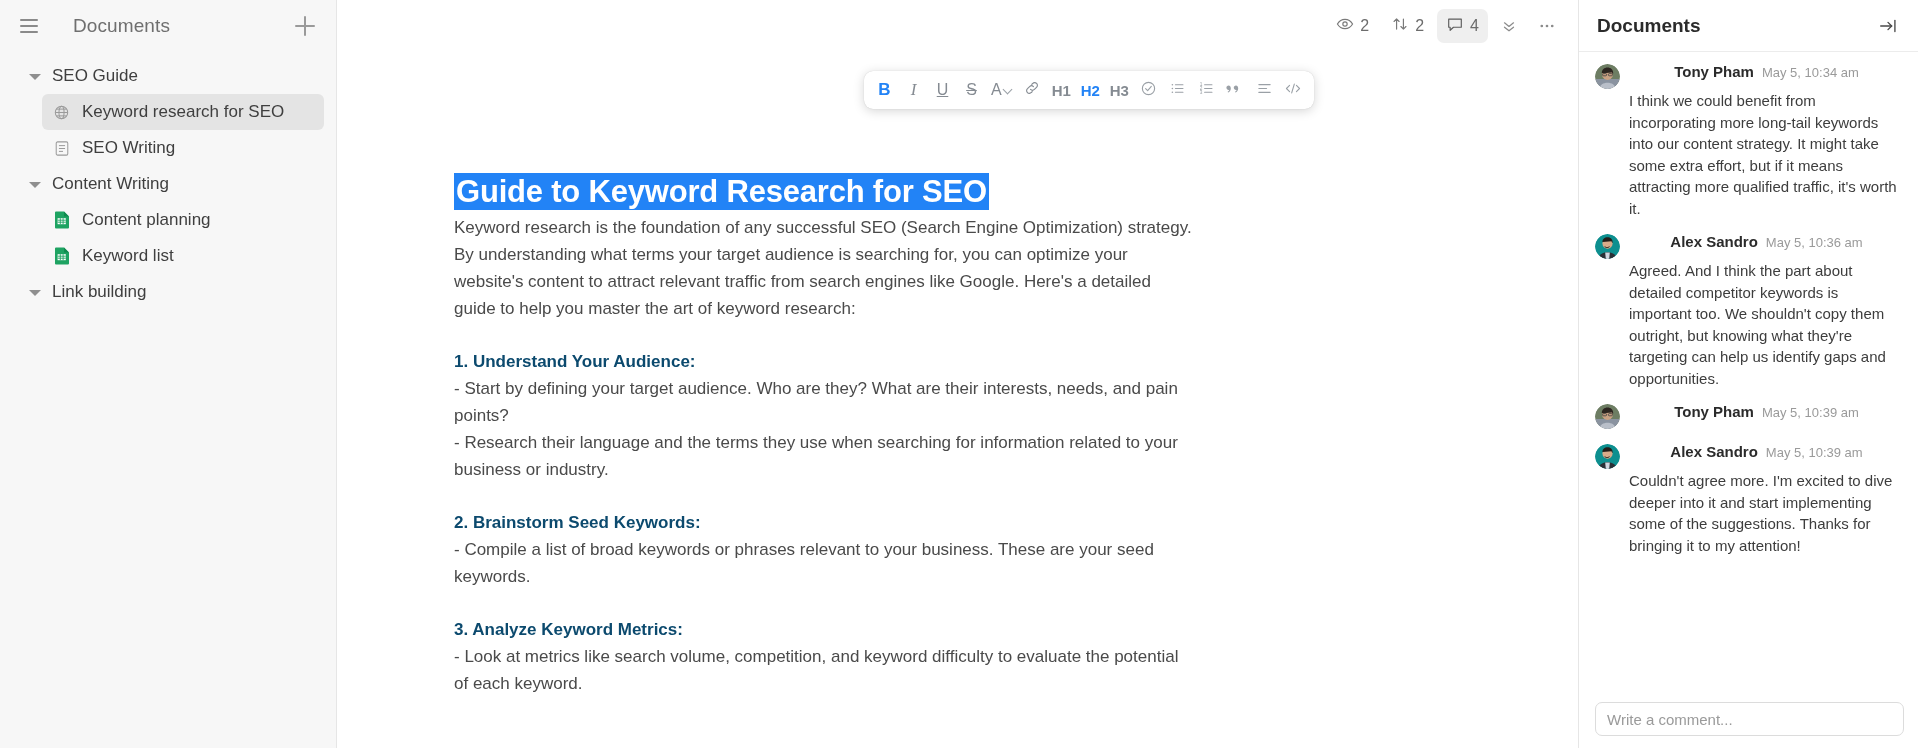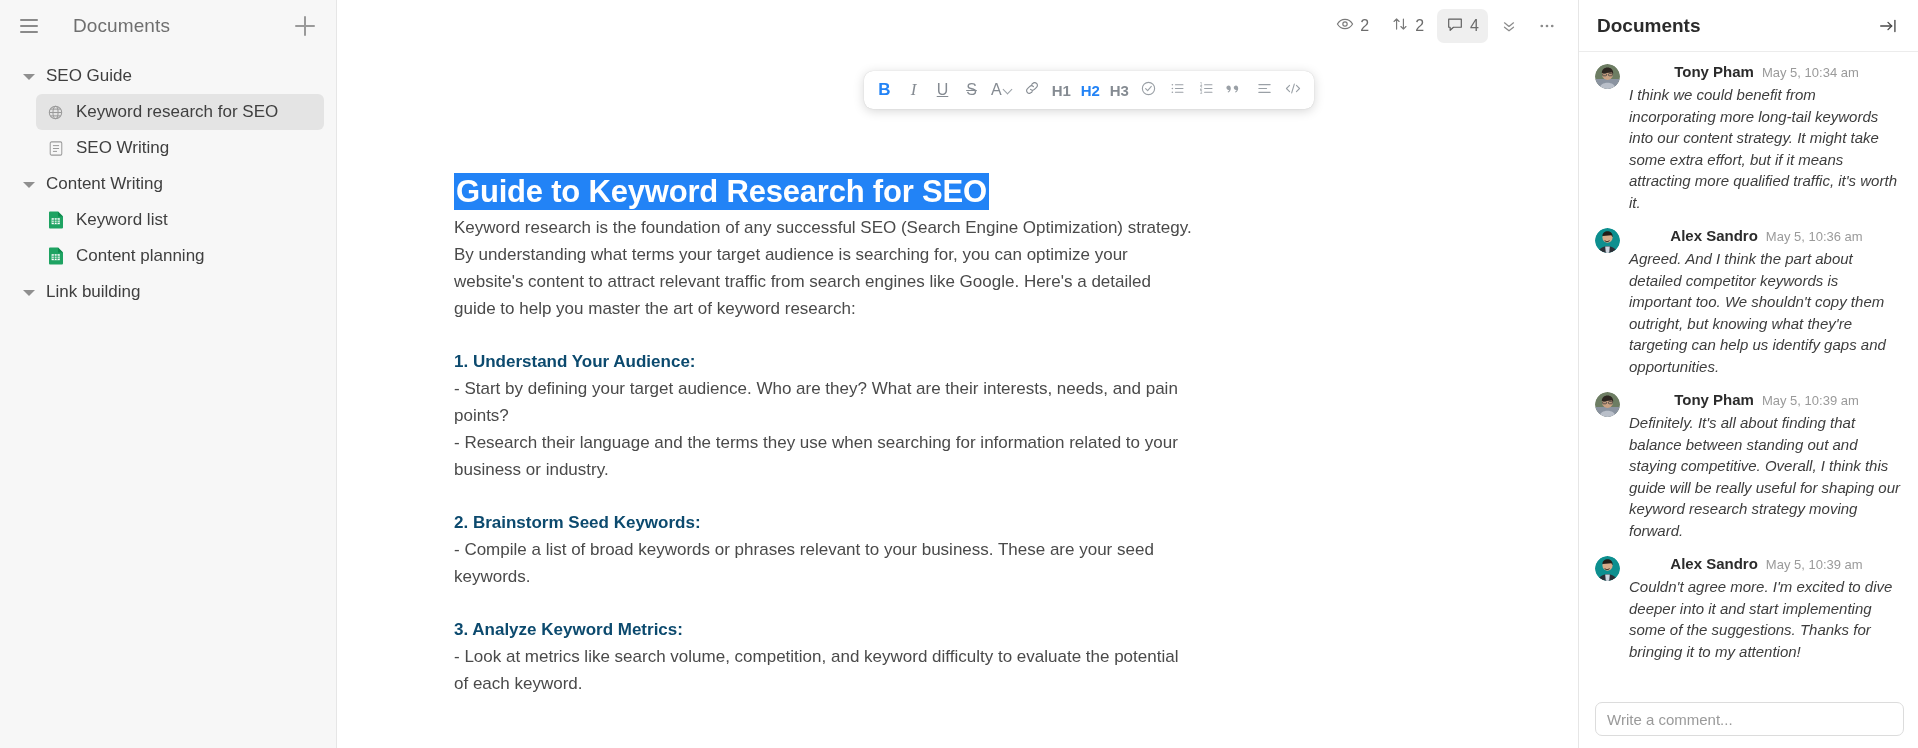--- a/index.html
+++ b/index.html
@@ -33,21 +33,21 @@
   }
   .plus-btn {
     margin-left: auto; width: 26px; height: 26px; position: relative; cursor: pointer;
   }
   .plus-btn:before, .plus-btn:after {
     content: ""; position: absolute; background: #9a9a9a; border-radius: 1px;
   }
   .plus-btn:before { left: 3px; right: 3px; top: 12px; height: 2px; }
   .plus-btn:after  { top: 3px; bottom: 3px; left: 12px; width: 2px; }
 
-  .tree { padding-top: 6px; }
+  .tree { padding-top: 6px; padding-left: 6px; }
   .tree-group-row, .tree-leaf-row {
     display: flex; align-items: center; height: 36px;
     cursor: pointer; border-radius: 6px;
   }
   .tree-group-row { padding-left: 22px; }
   .caret {
     width: 14px; height: 14px; flex: 0 0 14px; position: relative; margin-right: 10px;
   }
   .caret:after {
     content: ""; position: absolute; left: 1px; top: 5px;
@@ -143,21 +143,21 @@
   .comments-list { flex: 1 1 auto; overflow: hidden; padding: 10px 14px 0 16px; }
   .comment { display: flex; margin-bottom: 13px; }
   .avatar {
     width: 25px; height: 25px; border-radius: 50%; flex: 0 0 25px; margin-right: 9px;
     margin-top: 2px; overflow: hidden; position: relative;
   }
   .comment-main { flex: 1 1 auto; min-width: 0; }
   .comment-meta { display: flex; align-items: baseline; gap: 8px; line-height: 20px; justify-content: center; }
   .comment-author { font-size: 15px; font-weight: 700; color: #2b2b2b; }
   .comment-time { font-size: 13px; color: #9a9a9a; }
-  .comment-text { font-size: 15px; line-height: 21.5px; color: #3d3d3d; margin-top: 1px; font-style: italic; }
+  .comment-text { font-size: 15px; line-height: 21.5px; color: #3d3d3d; margin-top: 7px; }
   .comment-input {
     margin: 2px 14px 12px 16px; height: 34px; border: 1px solid #dcdcdc;
     border-radius: 7px; display: flex; align-items: center; padding: 0 11px;
     color: #9a9a9a; font-size: 15px; cursor: text; flex: 0 0 34px;
   }
 </style>
 </head>
 <body>
 
 <div class="app">
@@ -217,38 +217,38 @@
             <path d="M10 .6l5 5h-5z" fill="#0f8a4e"></path>
             <rect x="3.6" y="7.2" width="8.2" height="6" fill="#fff"></rect>
             <g stroke="#1ea362" stroke-width="0.9">
               <line x1="3.6" y1="9.2" x2="11.8" y2="9.2"></line>
                 <line x1="3.6" y1="11.2" x2="11.8" y2="11.2"></line>
               <line x1="6.3" y1="7.2" x2="6.3" y2="13.2"></line>
                 <line x1="9.1" y1="7.2" x2="9.1" y2="13.2"></line>
             </g>
           </svg>
         </span>
-        <span class="tree-leaf-label">Keyword list</span>
+        <span class="tree-leaf-label">Content planning</span>
       </div>
 
       <div class="tree-leaf-row">
         <span class="leaf-icon">
           <svg width="16" height="18" viewBox="0 0 16 18">
             <path d="M1 1.6a1 1 0 011-1h8l5 5v10.8a1 1 0 01-1 1H2a1 1 0 01-1-1z" fill="#1ea362"></path>
             <path d="M10 .6l5 5h-5z" fill="#0f8a4e"></path>
             <rect x="3.6" y="7.2" width="8.2" height="6" fill="#fff"></rect>
             <g stroke="#1ea362" stroke-width="0.9">
               <line x1="3.6" y1="9.2" x2="11.8" y2="9.2"></line>
                 <line x1="3.6" y1="11.2" x2="11.8" y2="11.2"></line>
               <line x1="6.3" y1="7.2" x2="6.3" y2="13.2"></line>
                 <line x1="9.1" y1="7.2" x2="9.1" y2="13.2"></line>
             </g>
           </svg>
         </span>
-        <span class="tree-leaf-label">Content planning</span>
+        <span class="tree-leaf-label">Keyword list</span>
       </div>
 
       <div class="tree-group-row">
         <span class="caret"></span>
         <span class="tree-group-label">Link building</span>
       </div>
 
     </div>
   </aside>
 
@@ -502,21 +502,20 @@
               <rect x="13.4" y="9.6" width="4" height="2.2" rx="1" fill="none" stroke="#3a3a3a" stroke-width=".8"></rect>
               <path d="M4 25c.8-4.2 4.3-6.2 8.5-6.2S20.2 20.8 21 25z" fill="#b9bfc9"></path>
             </g>
           </svg>
         </div>
         <div class="comment-main">
           <div class="comment-meta">
             <span class="comment-author">Tony Pham</span>
             <span class="comment-time">May 5, 10:39 am</span>
           </div>
-          <div class="comment-text">Definitely. It's all about finding that balance between standing out and staying competitive. Overall, I think this guide will be really useful for shaping our keyword research strategy moving forward.</div>
         </div>
       </div>
 
       <div class="comment">
         <div class="avatar">
           <svg width="25" height="25" viewBox="0 0 25 25">
             <defs>
                 <clipPath id="c4">
                   <circle cx="12.5" cy="12.5" r="12.5"></circle>
                 </clipPath>

